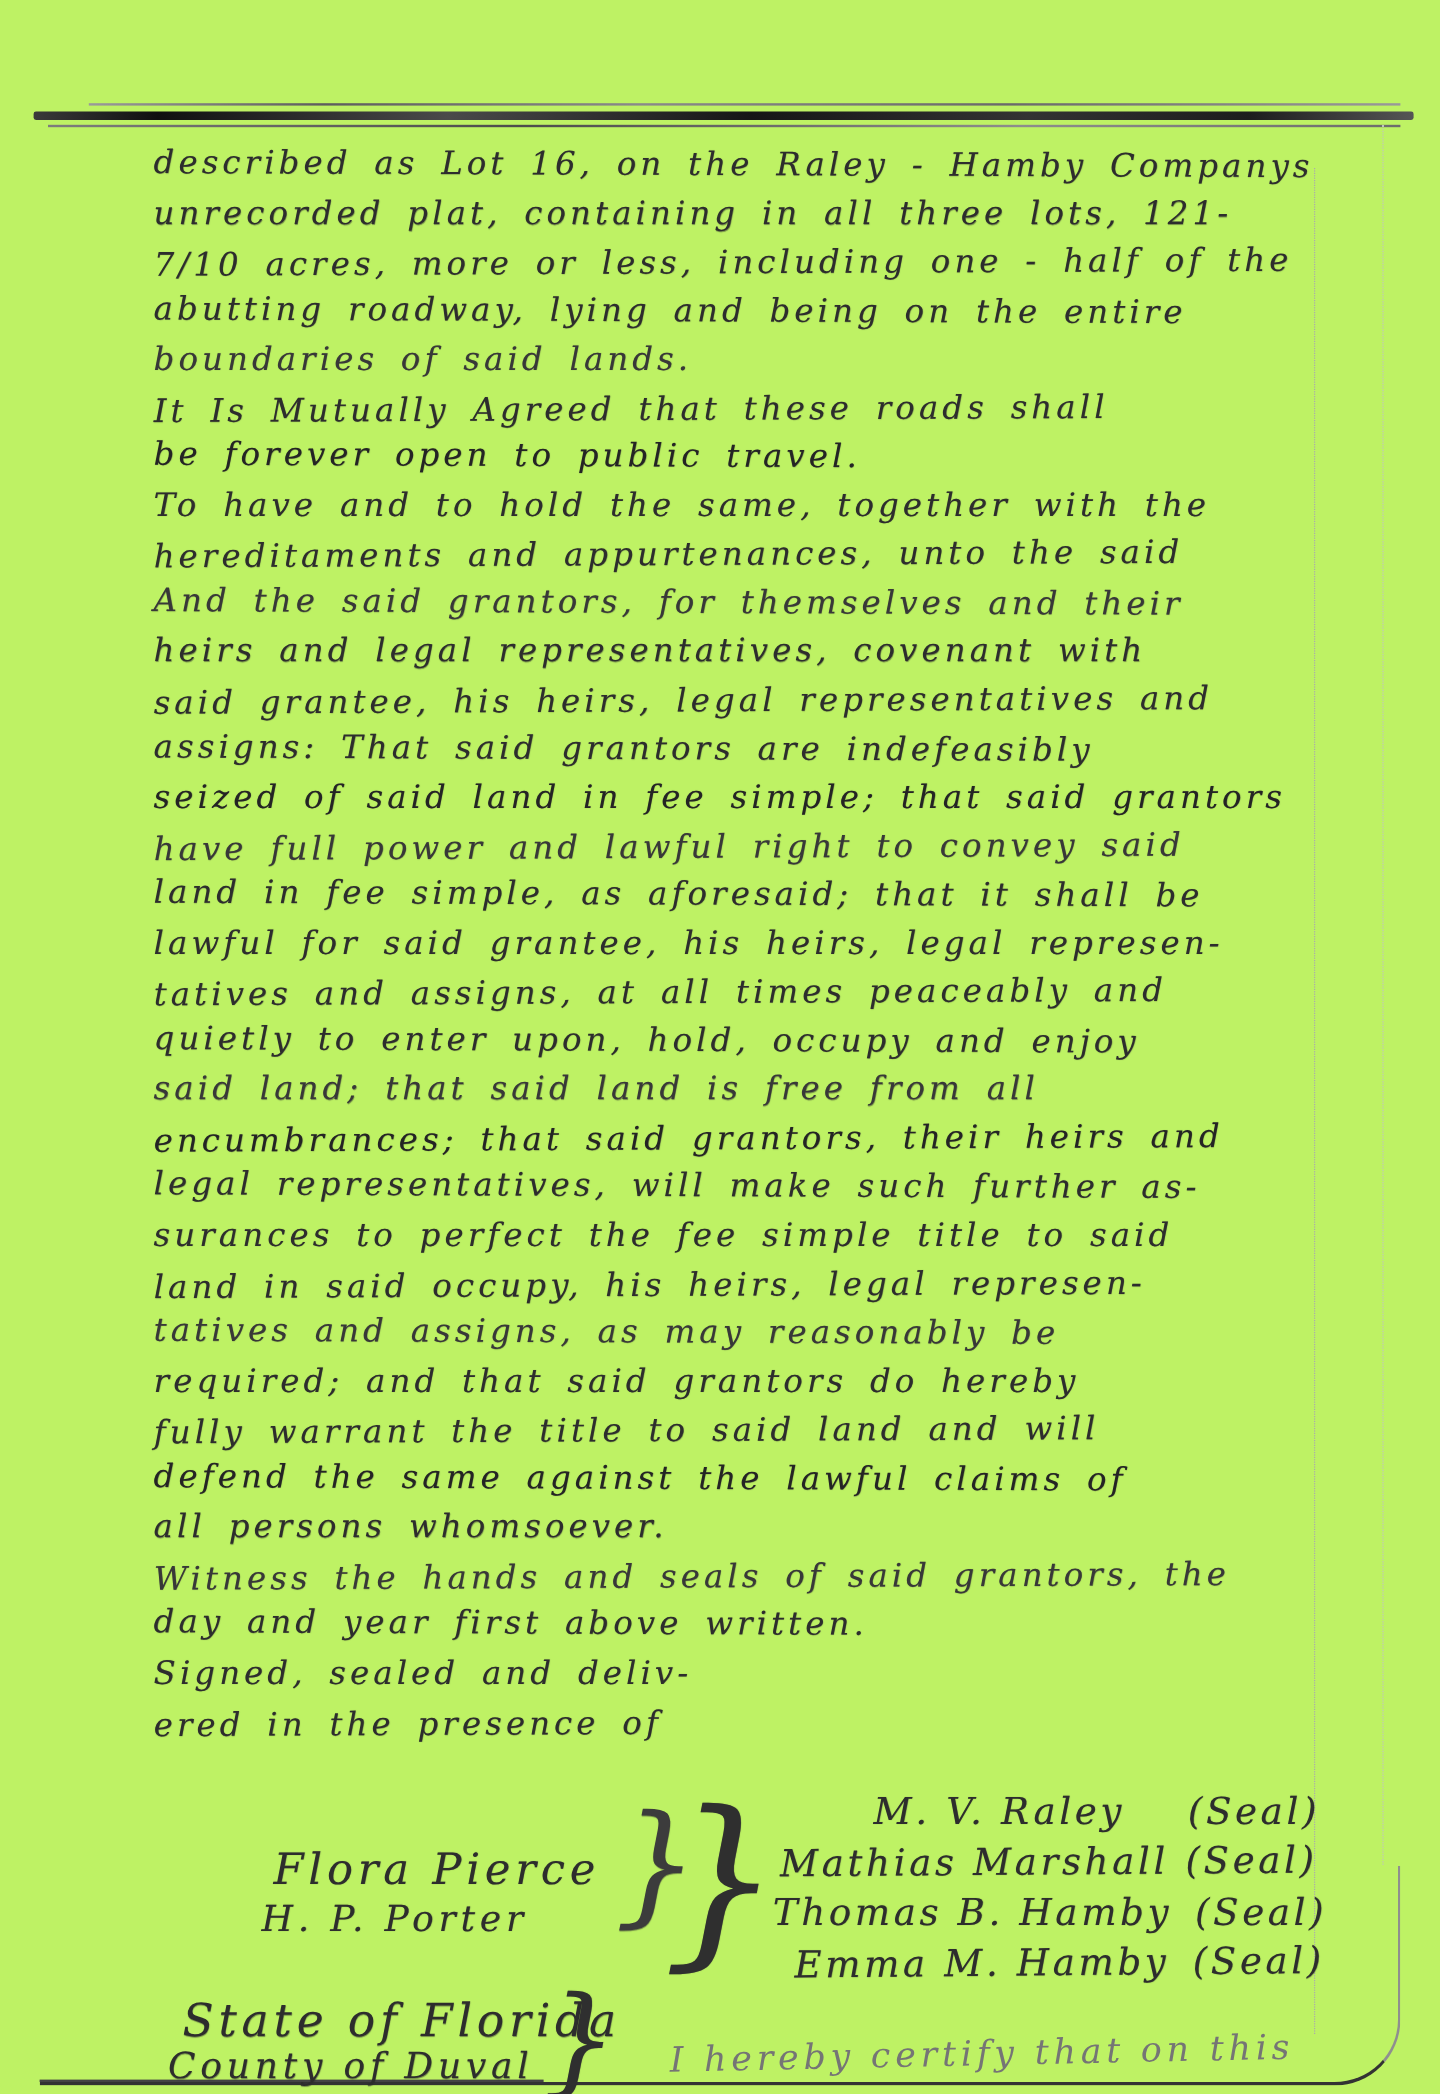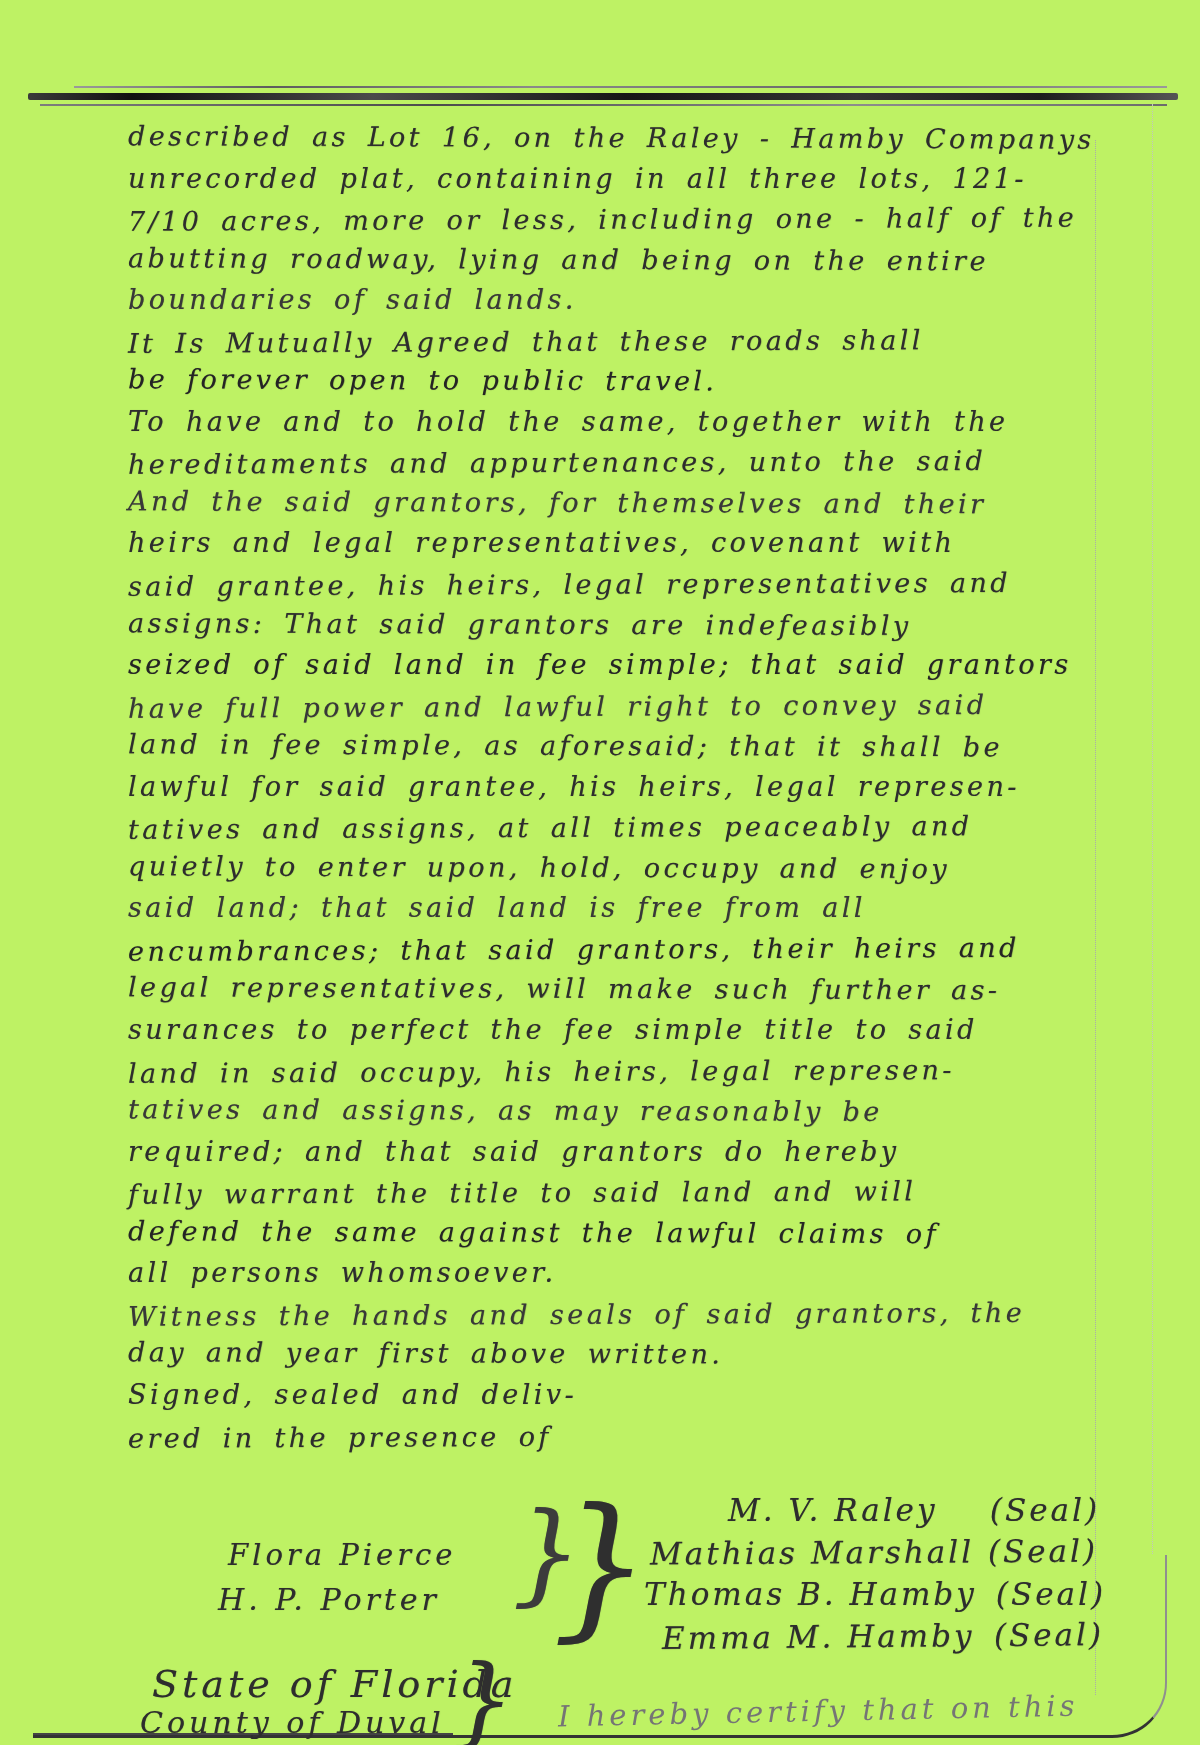--- a/index.html
+++ b/index.html
@@ -43,21 +43,21 @@
 
   
   .body-lines { position: absolute; left: 128px; top: 122px; width: 1020px; }
   .hline { height: 40.55px; font-size: 27px; letter-spacing: 3.4px; word-spacing: 7px; }
   .hline:nth-child(3n)   { transform: rotate(-0.25deg) translateY(0.5px); }
   .hline:nth-child(3n+1) { transform: rotate(0.2deg); }
   .hline:nth-child(5n)   { color: #383838; }
   .hline:nth-child(7n)   { color: #242424; }
 
   
-  .witness-1 { position: absolute; left: 228px; top: 1538px; font-size: 29px; letter-spacing: 4px; }
+  .witness-1 { position: absolute; left: 228px; top: 1538px; font-size: 36px; letter-spacing: 4px; }
   .witness-2 { position: absolute; left: 218px; top: 1582px; font-size: 30px; letter-spacing: 4px; }
 
   
   .brace { position: absolute; font-style: italic; color: #2f2f2f; font-family: "DejaVu Serif", serif; }
   .brace-witness-a { left: 512px; top: 1498px; font-size: 110px; line-height: 110px; color: #3c3c3c; }
   .brace-witness-b { left: 552px; top: 1492px; font-size: 155px; line-height: 150px; }
   .brace-notary    { left: 452px; top: 1652px; font-size: 98px;  line-height: 96px; }
 
   
   .sig-row { position: absolute; display: flex; justify-content: space-between;

